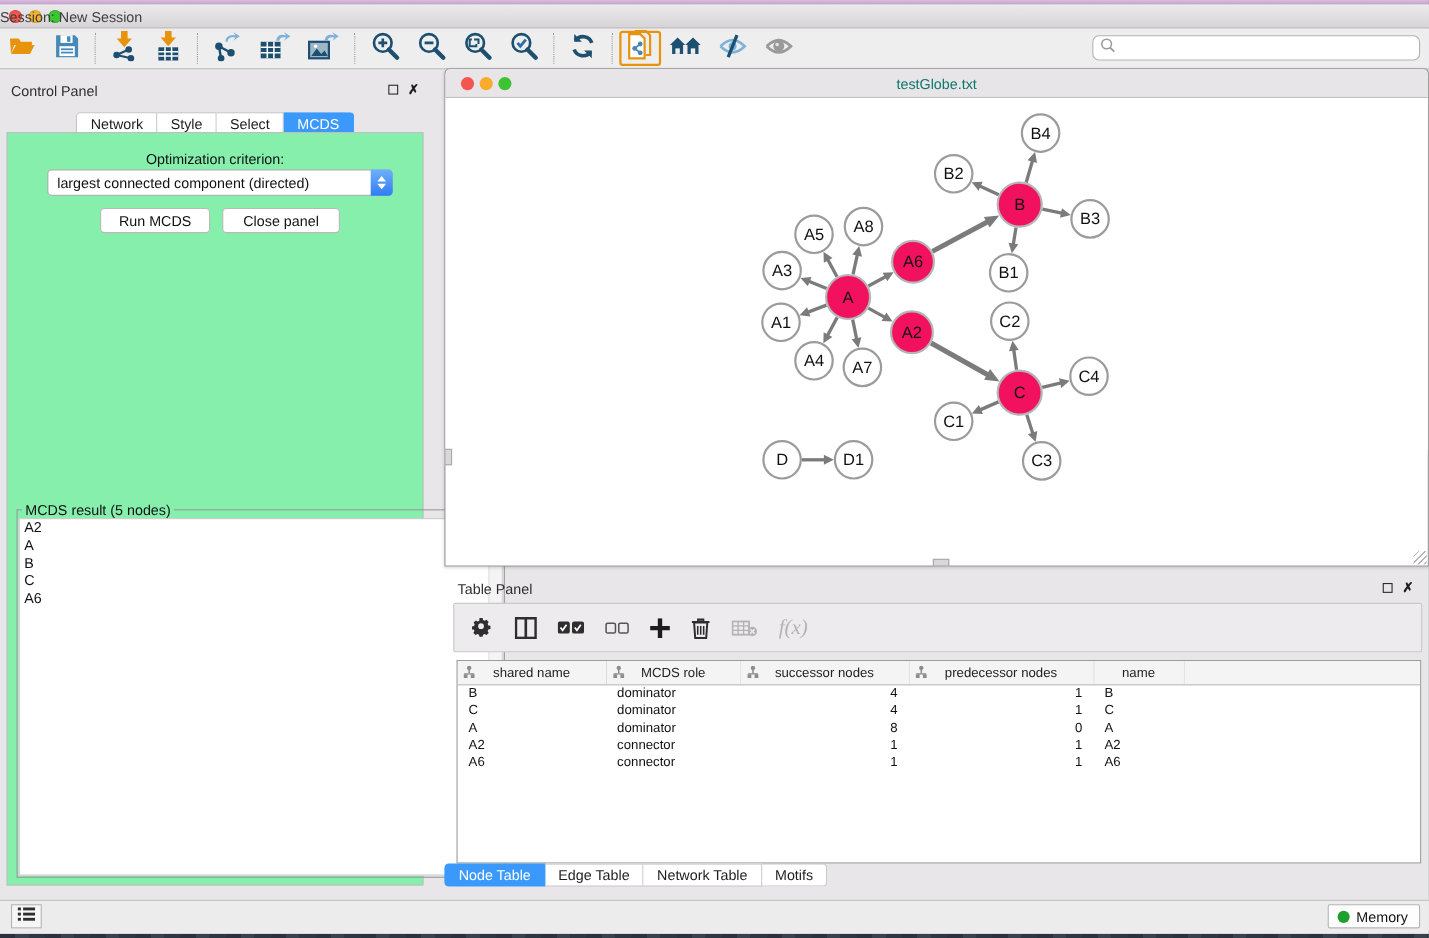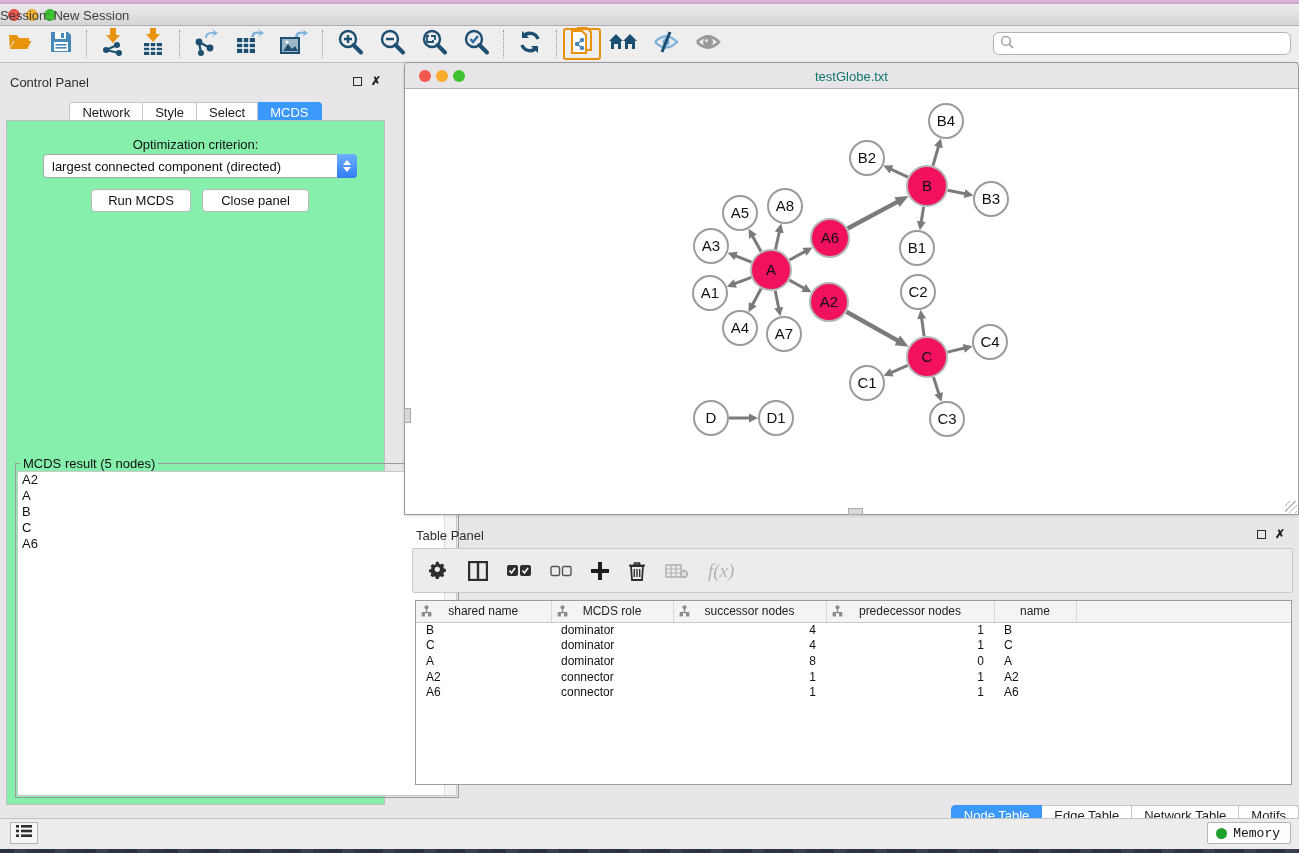--- a/index.html
+++ b/index.html
@@ -113,25 +113,25 @@
   .tbl-wrap { position:absolute; left:11px; top:80px; width:877px; height:185px;
     background:#fff; border:1px solid #9c9c9c; overflow:hidden; }
   table.data { border-collapse:collapse; width:100%; table-layout:fixed; }
   table.data th { height:21px; background:#f4f4f4; border-bottom:1px solid #c9c9c9;
     border-right:1px solid #d8d8d8; font-size:12px; font-weight:normal; color:#222;
     position:relative; }
   table.data th .hicon{ position:absolute; left:5px; top:4px; }
   table.data td { height:15.6px; font-size:12px; color:#111; padding:0 10px;
     white-space:nowrap; overflow:hidden; }
   td.num { text-align:right; }
-  .tp-tabs { position:absolute; left:0; top:279px; width:100%; display:flex; justify-content:flex-end; }
+  .tp-tabs { position:absolute; left:0; top:259px; width:100%; display:flex; justify-content:flex-start; }
 
   
   .statusbar { position:absolute; left:0; top:814px; width:100%; height:31px;
-    background:#ececec; border-top:1px solid #c4c4c4;font-family:Liberation Mono, monospace; }
+    background:#ececec; border-top:1px solid #c4c4c4; }
   .sb-left-btn { position:absolute; left:10px; top:3px; width:28px; height:22px;
     background:#f6f6f6; border:1px solid #b5b5b5; display:flex; align-items:center;
     justify-content:center; }
   .memory-btn { position:absolute; right:8px; top:3px; height:22px; padding:0 10px 0 8px;
     background:#fdfdfd; border:1px solid #b5b5b5; border-radius:2px;
     display:flex; align-items:center; gap:6px; font-size:13px; color:#111; }
   .mem-dot { width:11px; height:11px; border-radius:50%; background:#1fa02c; }
 
   svg text { font-family:"Liberation Sans", sans-serif; }
 </style>

